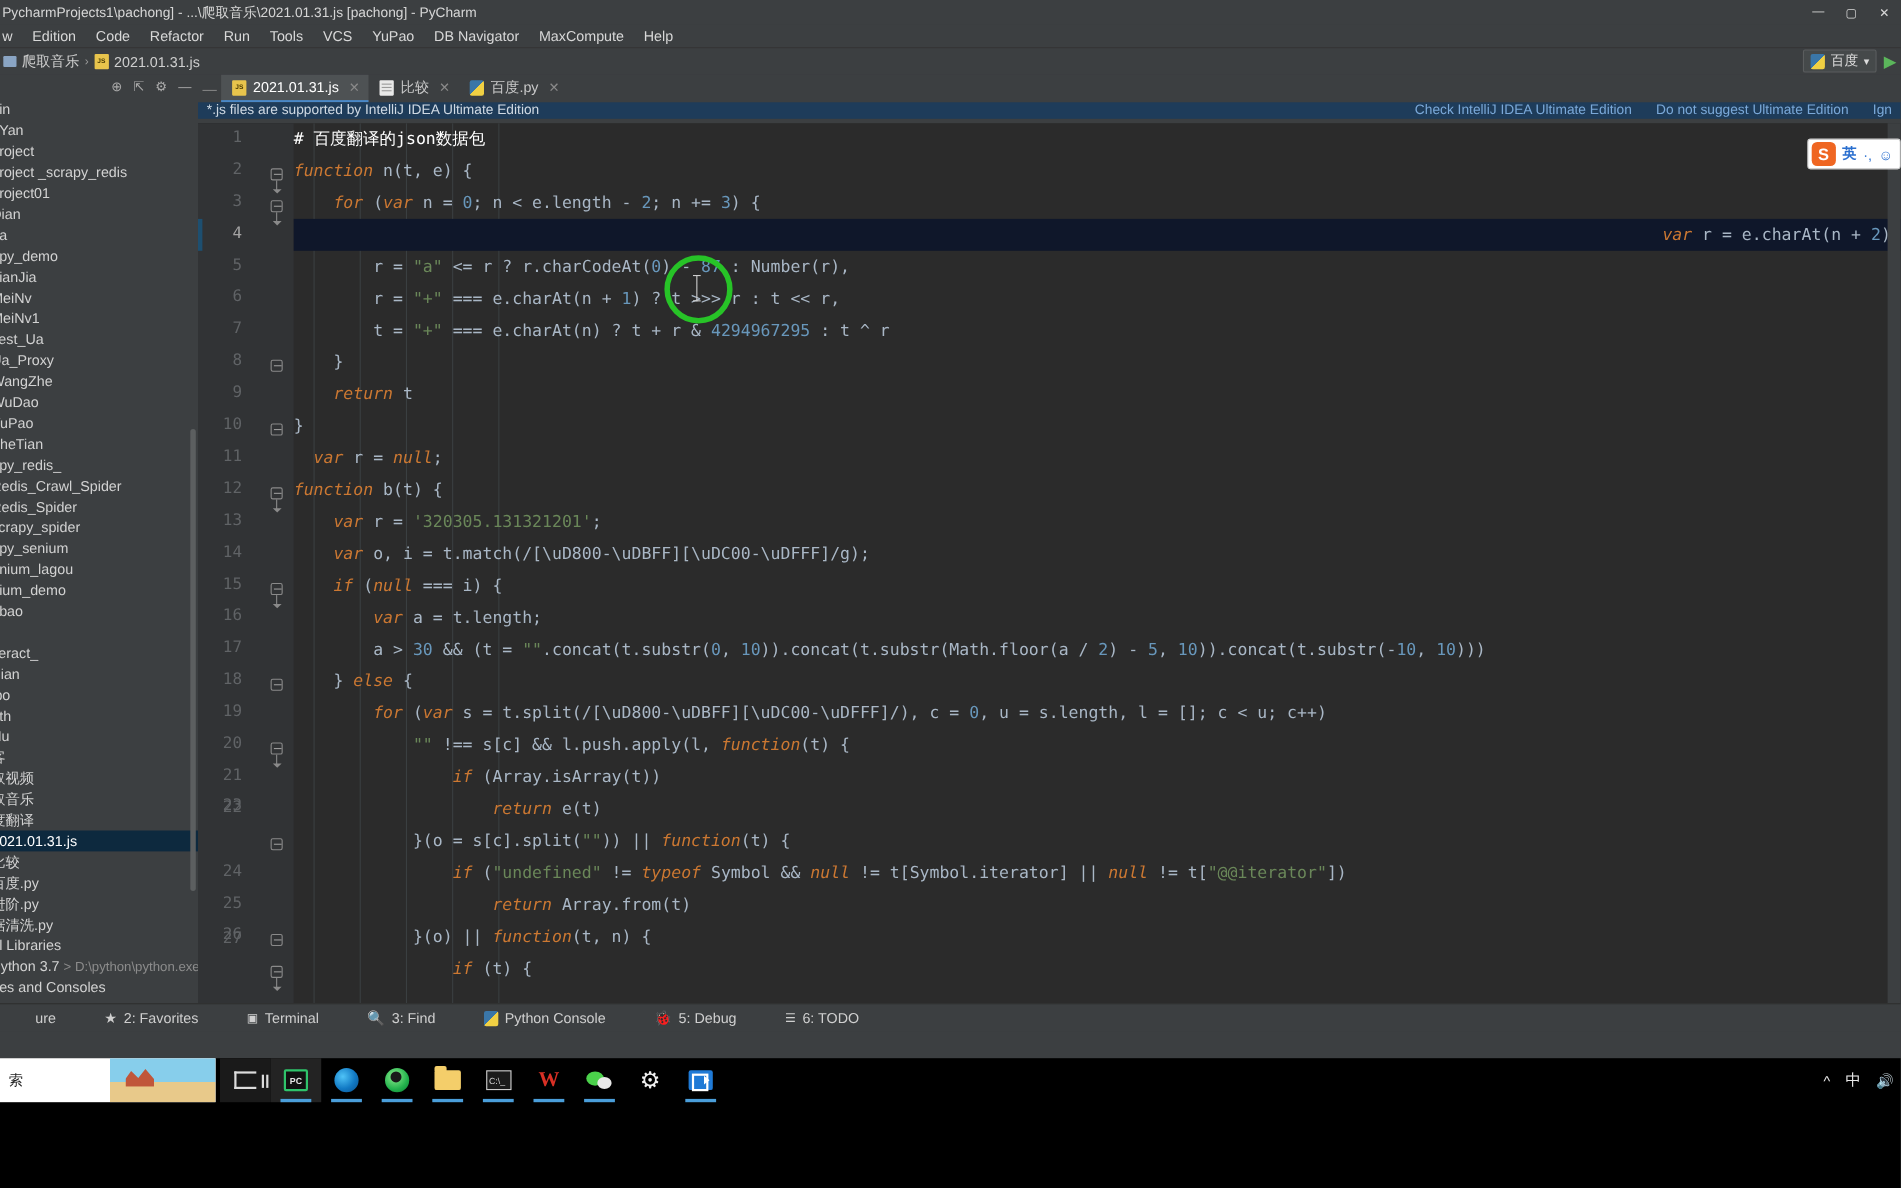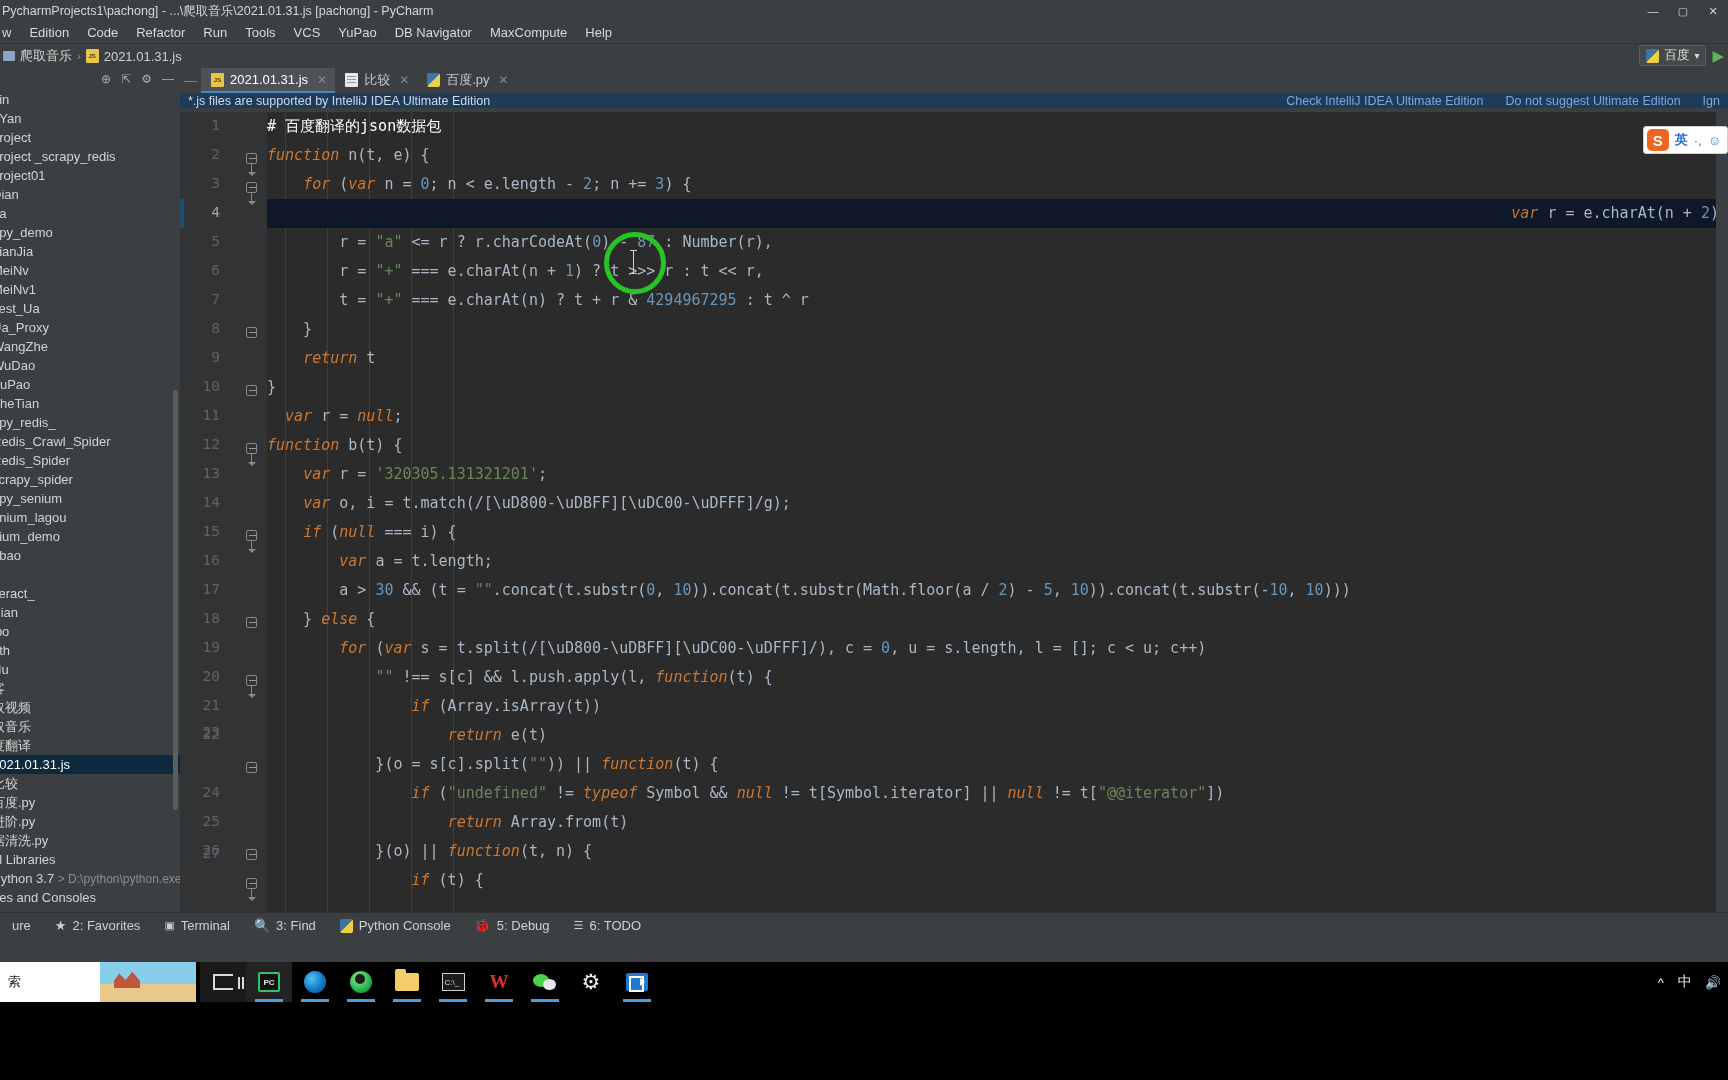--- a/index.html
+++ b/index.html
@@ -81,21 +81,21 @@
   .ficon.js:after { content:"JS"; position:absolute; left:0; top:4px; width:13px;
                     font-size:6px; color:#4a3a00; text-align:center; font-weight:bold; }
   .ficon.doc { background:#e8e8e8; border-radius:1px; }
   .ficon.doc:after { content:""; position:absolute; left:2px; top:3px; width:9px; height:1px;
                      box-shadow:0 3px 0 #9a9a9a, 0 6px 0 #9a9a9a; background:#9a9a9a; }
   .ficon.py { background:linear-gradient(135deg,#3a76a8 50%, #f0d043 50%); border-radius:2px; }
 
   
   .banner {
     position:absolute; left:180px; top:93px; width:1548px; height:15px;
-    background:#1e3c5a; display:flex; align-items:center;
+    background:#1e3c5a; display:flex; 
     font-size:12.5px; color:#cfd9e3; padding:0 8px;
   }
   .banner .links { margin-left:auto; display:flex; gap:22px; color:#7aa8d8; }
 
   
   .editor {
     position:absolute; left:180px; top:112px; width:1548px; height:800px;
     background:#2b2b2b; overflow:hidden;
     font-family:"DejaVu Sans Mono","Liberation Mono", monospace; font-size:15px;
   }
@@ -146,21 +146,21 @@
 
   
   .stripe { position:absolute; right:0; top:112px; width:12px; height:800px; background:#3c3f41; }
 
   
   .bottombar {
     position:absolute; left:0; top:912px; width:1728px; height:26px;
     background:#3c3f41; display:flex; align-items:center; gap:0px;
     font-size:13px; color:#cfcfcf; border-top:1px solid #2f2f2f;
   }
-  .bb-item { display:flex; align-items:center; gap:6px; padding:0 12px; white-space:nowrap; }
+  .bb-item { display:flex; align-items:center; gap:6px; padding:0 12px; white-space:nowrap;margin-left:20px; }
 
   
   .statusbar {
     position:absolute; left:0; top:938px; width:1728px; height:24px;
     background:#3c3f41; display:flex; align-items:center;
     font-size:12.5px; color:#bdbdbd; padding-left:2px;
   }
   .statusbar .right { position:absolute; right:8px; display:flex; align-items:center; gap:18px; }
   .spin { display:inline-block; }
 

